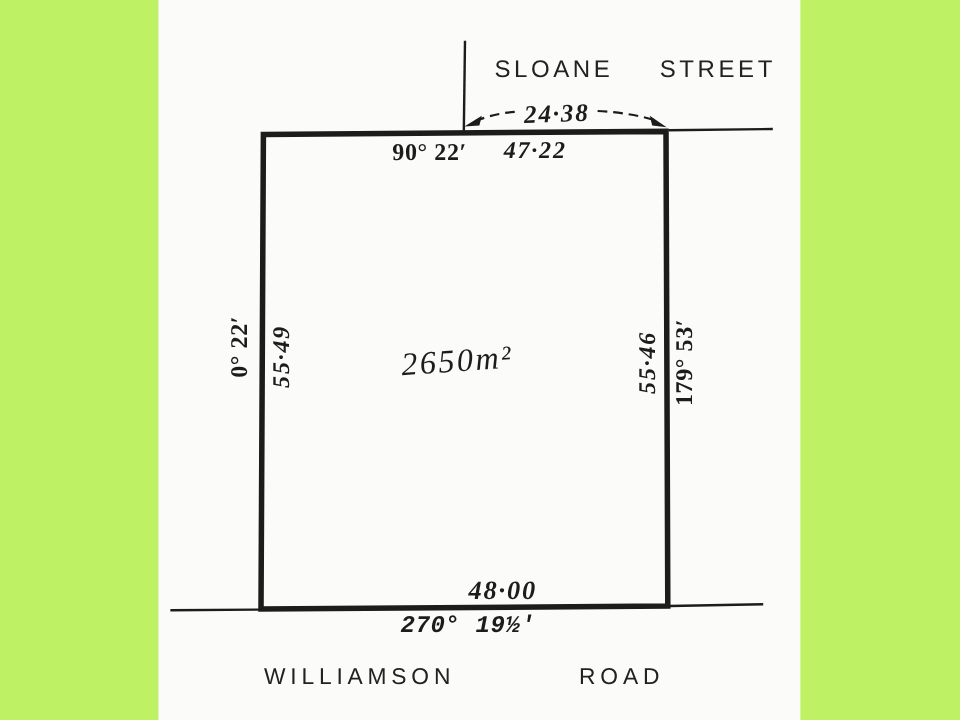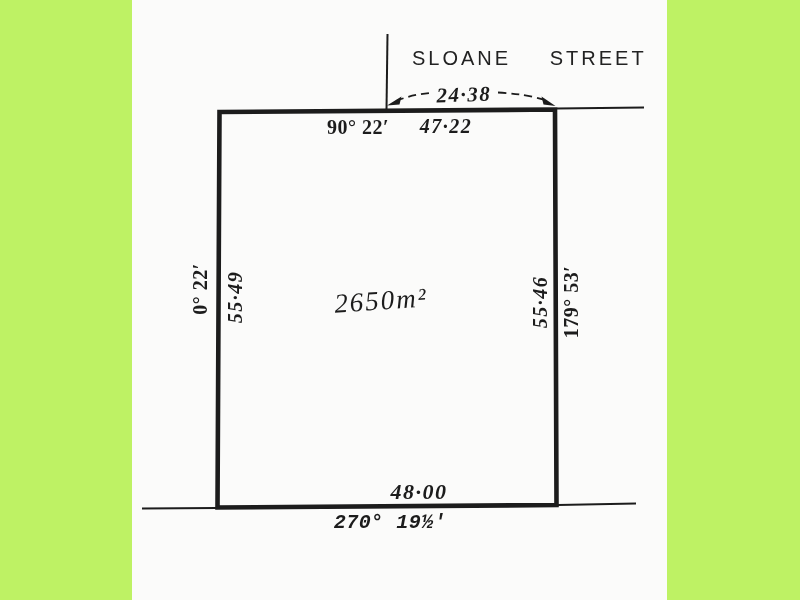--- a/index.html
+++ b/index.html
@@ -60,20 +60,21 @@
     <path d="M142,508.5 L217,508" fill="none" stroke="#1c1c1c" stroke-width="2"></path>
     <path d="M558,505 L636,503.5" fill="none" stroke="#1c1c1c" stroke-width="2"></path>
 
     <path d="M396,101 Q413,94 432,93" fill="none" stroke="#1c1c1c" stroke-width="1.8" stroke-dasharray="8 5"></path>
     <path d="M498,92.5 Q527,94 548,101" fill="none" stroke="#1c1c1c" stroke-width="1.8" stroke-dasharray="8 5"></path>
     <path d="M387,105.5 L401.5,96.5 L399.5,104.5 Z" fill="#1c1c1c"></path>
     <path d="M555.5,106 L541.5,96.5 L543.5,104.5 Z" fill="#1c1c1c"></path>
   </svg>
 
   <div class="lbl street" id="lbl-street-top">SLOANE STREET</div>
+  <div class="lbl street" id="lbl-street-bottom">WILLIAMSON ROAD</div>
 
   <div class="lbl dist" id="lbl-frontage">24·38</div>
 
   <div class="lbl bearing" id="lbl-n-bearing">90° 22′</div>
   <div class="lbl dist" id="lbl-n-dist">47·22</div>
 
   <div class="lbl bearing rot" id="lbl-w-bearing">0° 22′</div>
   <div class="lbl dist rot" id="lbl-w-dist">55·49</div>
 
   <div class="lbl dist rot" id="lbl-e-dist">55·46</div>

